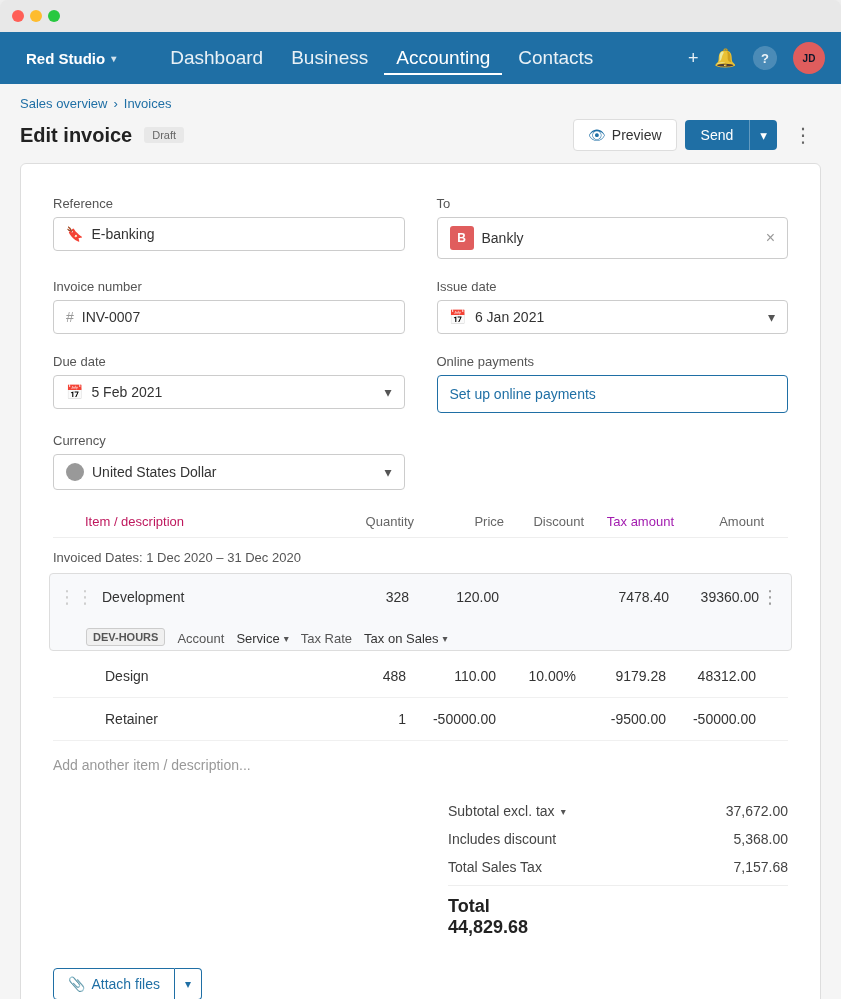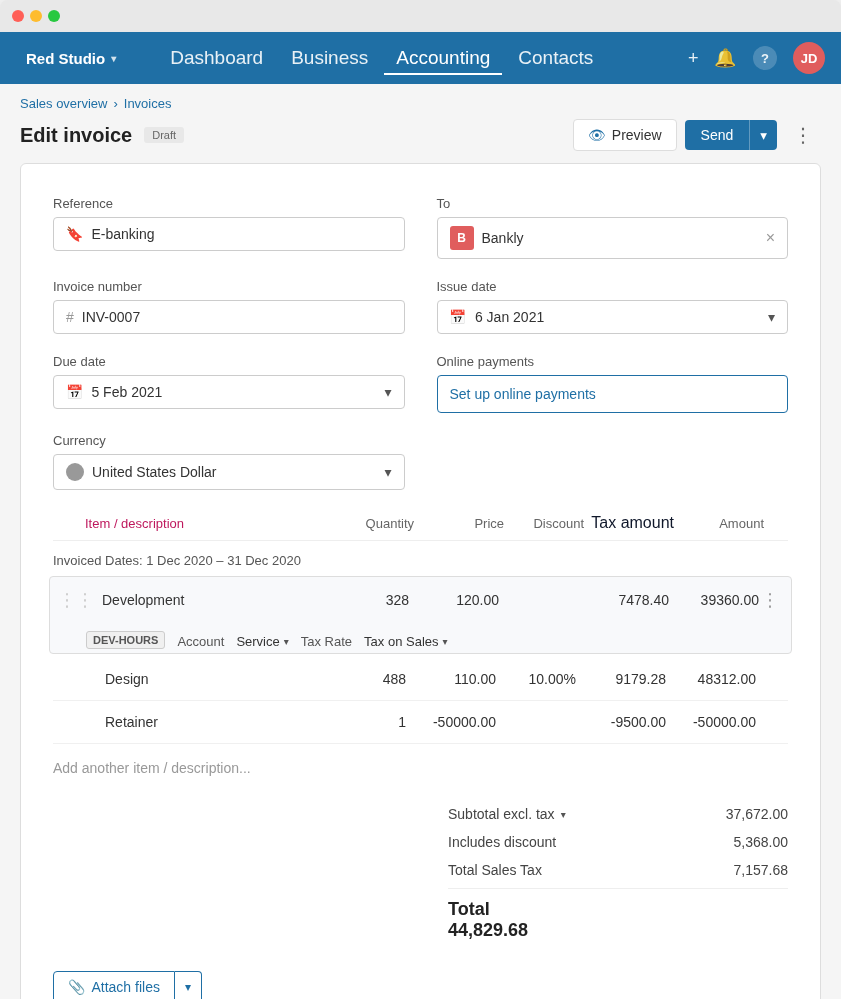--- a/index.html
+++ b/index.html
@@ -15,21 +15,21 @@
     
     nav { background: #1f6fa5; display: flex; align-items: center; padding: 0 16px; height: 52px; gap: 20px; }
     .nav-brand { display: flex; align-items: center; gap: 6px; color: white; font-weight: 600; font-size: 15px; cursor: pointer; padding: 6px 10px; border-radius: 4px; }
     .nav-brand-chevron { font-size: 10px; color: rgba(255,255,255,0.8); }
     .nav-links { display: flex; align-items: center; gap: 4px; margin-left: 12px; }
     .nav-link { color: rgba(255,255,255,0.9); padding: 6px 12px; border-radius: 4px; cursor: pointer; font-size: 19px; font-weight: 500; }
     .nav-link.active { color: white; border-bottom: 2px solid white; border-radius: 0; padding-bottom: 4px; }
     .nav-spacer { flex: 1; }
     .nav-icons { display: flex; align-items: center; gap: 16px; }
     .nav-icon { color: rgba(255,255,255,0.9); font-size: 18px; cursor: pointer; }
-    .nav-avatar { width: 32px; height: 32px; border-radius: 50%; background: #e05d5d; color: #ffffff; display: flex; align-items: center; justify-content: center; font-weight: 700; font-size: 13px; cursor: pointer; text-align: right; }
+    .nav-avatar { width: 32px; height: 32px; border-radius: 50%; background: #e05d5d; color: #0f172a; display: flex; align-items: center; justify-content: center; font-weight: 700; font-size: 10px; cursor: pointer; text-align: right; }
 
     
     .breadcrumb-area { padding: 12px 20px 4px; }
     .breadcrumb { display: flex; align-items: center; gap: 6px; font-size: 13px; color: #1f6fa5; }
     .breadcrumb a { color: #1f6fa5; text-decoration: none; cursor: pointer; }
 
     
     .page-header { display: flex; align-items: center; padding: 4px 20px 12px; gap: 12px; }
     .page-title { font-size: 20px; font-weight: 600; color: #222; }
     .badge-draft { background: #e8e8e8; color: #666; font-size: 11px; padding: 2px 8px; border-radius: 3px; font-weight: 500; }
@@ -56,21 +56,21 @@
     .input-chevron { color: #555; margin-left: auto; }
     .online-payments-field { border: 1px solid #1f6fa5; border-radius: 4px; padding: 10px 12px; color: #1f6fa5; cursor: pointer; font-size: 14px; }
 
     
     .invoice-table { margin-top: 24px; }
     .table-header { display: flex; align-items: center; padding: 0 0 8px; border-bottom: 1px solid #eee; }
     .col-item { flex: 1; font-size: 13px; color: #be185d; font-weight: 500; }
     .col-qty { width: 80px; text-align: right; font-size: 13px; color: #666; font-weight: 500; }
     .col-price { width: 90px; text-align: right; font-size: 13px; color: #666; font-weight: 500; }
     .col-discount { width: 80px; text-align: right; font-size: 13px; color: #666; font-weight: 500; }
-    .col-tax { width: 90px; text-align: right; font-size: 16px; color: #0f172a; font-weight: 500; }
+    .col-tax { width: 90px; text-align: right; font-size: 13px; color: #a21caf; font-weight: 500; }
     .col-amount { width: 90px; text-align: right; font-size: 13px; color: #666; font-weight: 500; }
     .col-menu { width: 24px; }
 
     .date-group-label { padding: 12px 0 4px; font-size: 13px; color: #555; }
 
     
     .line-item { display: flex; align-items: center; padding: 10px 0; border-bottom: 1px solid #f0f0f0; position: relative; }
     .line-item-drag { color: #ccc; font-size: 18px; margin-right: 8px; cursor: grab; }
     .col-item-val { flex: 1; font-size: 14px; color: #333; }
     .col-qty-val { width: 80px; text-align: right; font-size: 14px; color: #333; }

